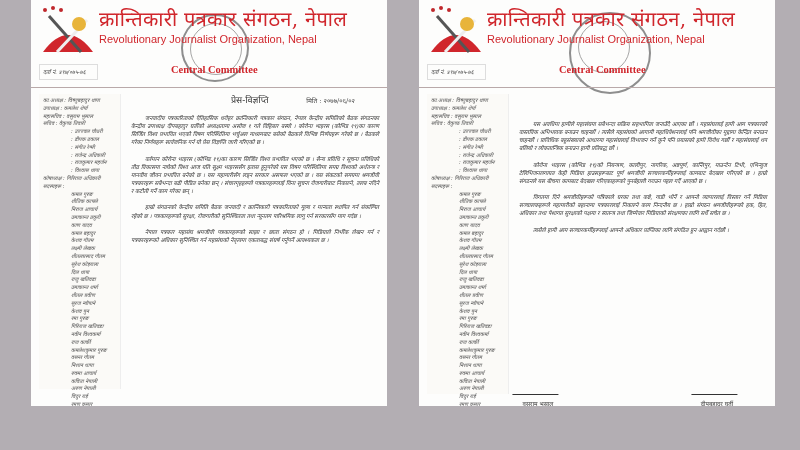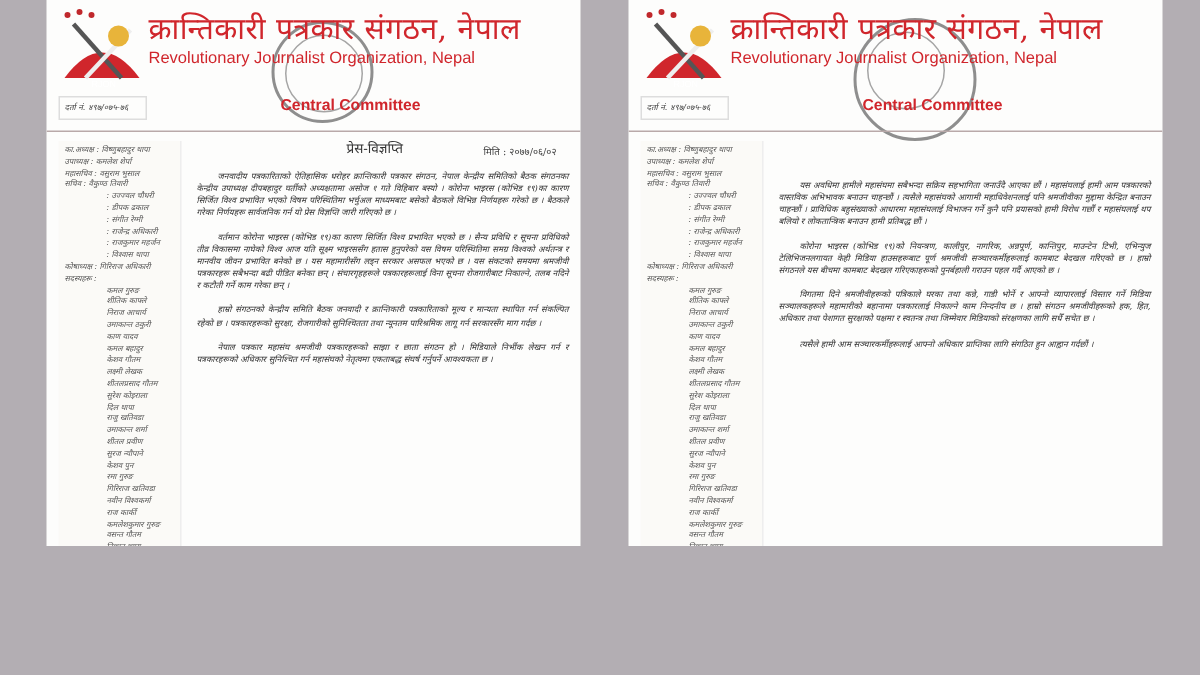--- a/index.html
+++ b/index.html
@@ -1,36 +1,36 @@
 <!DOCTYPE html>
 <html><head>
 <meta charset="utf-8">
 <style>
   html,body{margin:0;padding:0;}
   body{width:800px;height:450px;background:#b3aeb3;position:relative;overflow:hidden;font-family:"DejaVu Sans",sans-serif;}
-  .page{position:absolute;top:0;height:364px;background:#fdfdfc;overflow:hidden;}
+  .page{position:absolute;top:0;height:406px;background:#fdfdfc;overflow:hidden;}
   #page-left{left:31px;width:356px;}
   #page-right{left:419px;width:356px;}
   .letterhead{position:absolute;left:0;top:0;width:100%;height:87px;}
   .hr{position:absolute;left:0;top:87px;width:100%;height:1px;background:#b9a9a9;}
   .logo{position:absolute;left:8px;top:4px;width:58px;height:56px;}
   .regno{position:absolute;left:8px;top:64px;width:54px;height:14px;border:1px solid #ddd;font-size:5.5px;color:#444;line-height:14px;padding-left:3px;font-style:italic;}
   .title-np{position:absolute;left:68px;top:5px;font-family:"DejaVu Serif",serif;font-size:20px;color:#d0262c;white-space:nowrap;letter-spacing:0.3px;}
   .title-en{position:absolute;left:68px;top:33px;font-family:"Liberation Sans",sans-serif;font-weight:normal;font-size:11px;color:#d0262c;white-space:nowrap;}
-  .cc{position:absolute;left:156px;top:64px;font-family:Liberation Sans, sans-serif;font-weight:bold;font-size:10.5px;color:#d0262c;white-space:nowrap;}
+  .cc{position:absolute;left:140px;top:64px;font-family:Liberation Serif, serif;font-weight:bold;font-size:10.5px;color:#d0262c;white-space:nowrap;}
   .stamp{position:absolute;left:150px;top:14px;width:68px;height:68px;border-radius:50%;border:2px solid #6a6a6a;box-sizing:border-box;opacity:.75;}
   .stamp:after{content:"";position:absolute;left:7px;top:7px;width:50px;height:50px;border-radius:50%;border:1px solid #888;}
   .sidebar{position:absolute;left:8px;top:94px;width:82px;height:295px;background:#fbfaf7;border-right:1px solid #eee;font-size:5.2px;line-height:7.8px;color:#555;font-style:italic;padding:3px 0 0 4px;box-sizing:border-box;}
   .sidebar .row{white-space:nowrap;}
   .sidebar .indent{padding-left:28px;}
   .body{position:absolute;left:100px;top:96px;width:248px;font-family:"DejaVu Serif",serif;font-size:5.6px;line-height:8.15px;color:#333;font-style:italic;text-align:justify;}
   #page-right .body{top:120px;}
   .heading-row{position:relative;height:14px;margin-bottom:4px;}
   .heading{position:absolute;left:100px;top:0;font-size:9px;font-style:normal;color:#333;}
-  .date{position:absolute;right:8px;top:1px;font-size:6.5px;font-style:normal;color:#444;}
+  .date{position:absolute;right:24px;top:1px;font-size:6.5px;font-style:normal;color:#444;}
   .para{text-indent:14px;margin:0 0 8px 0;}
   .sign{position:absolute;top:380px;text-align:center;font-size:6px;color:#333;line-height:9px;}
   .sig-line{width:46px;height:14px;margin:0 auto 4px;border-bottom:1px solid #333;transform:skewX(-20deg);}
 </style>
 </head>
 <body>
 
 <div class="page" id="page-left">
   <div class="letterhead">
     <svg class="logo" viewBox="0 0 58 56">

